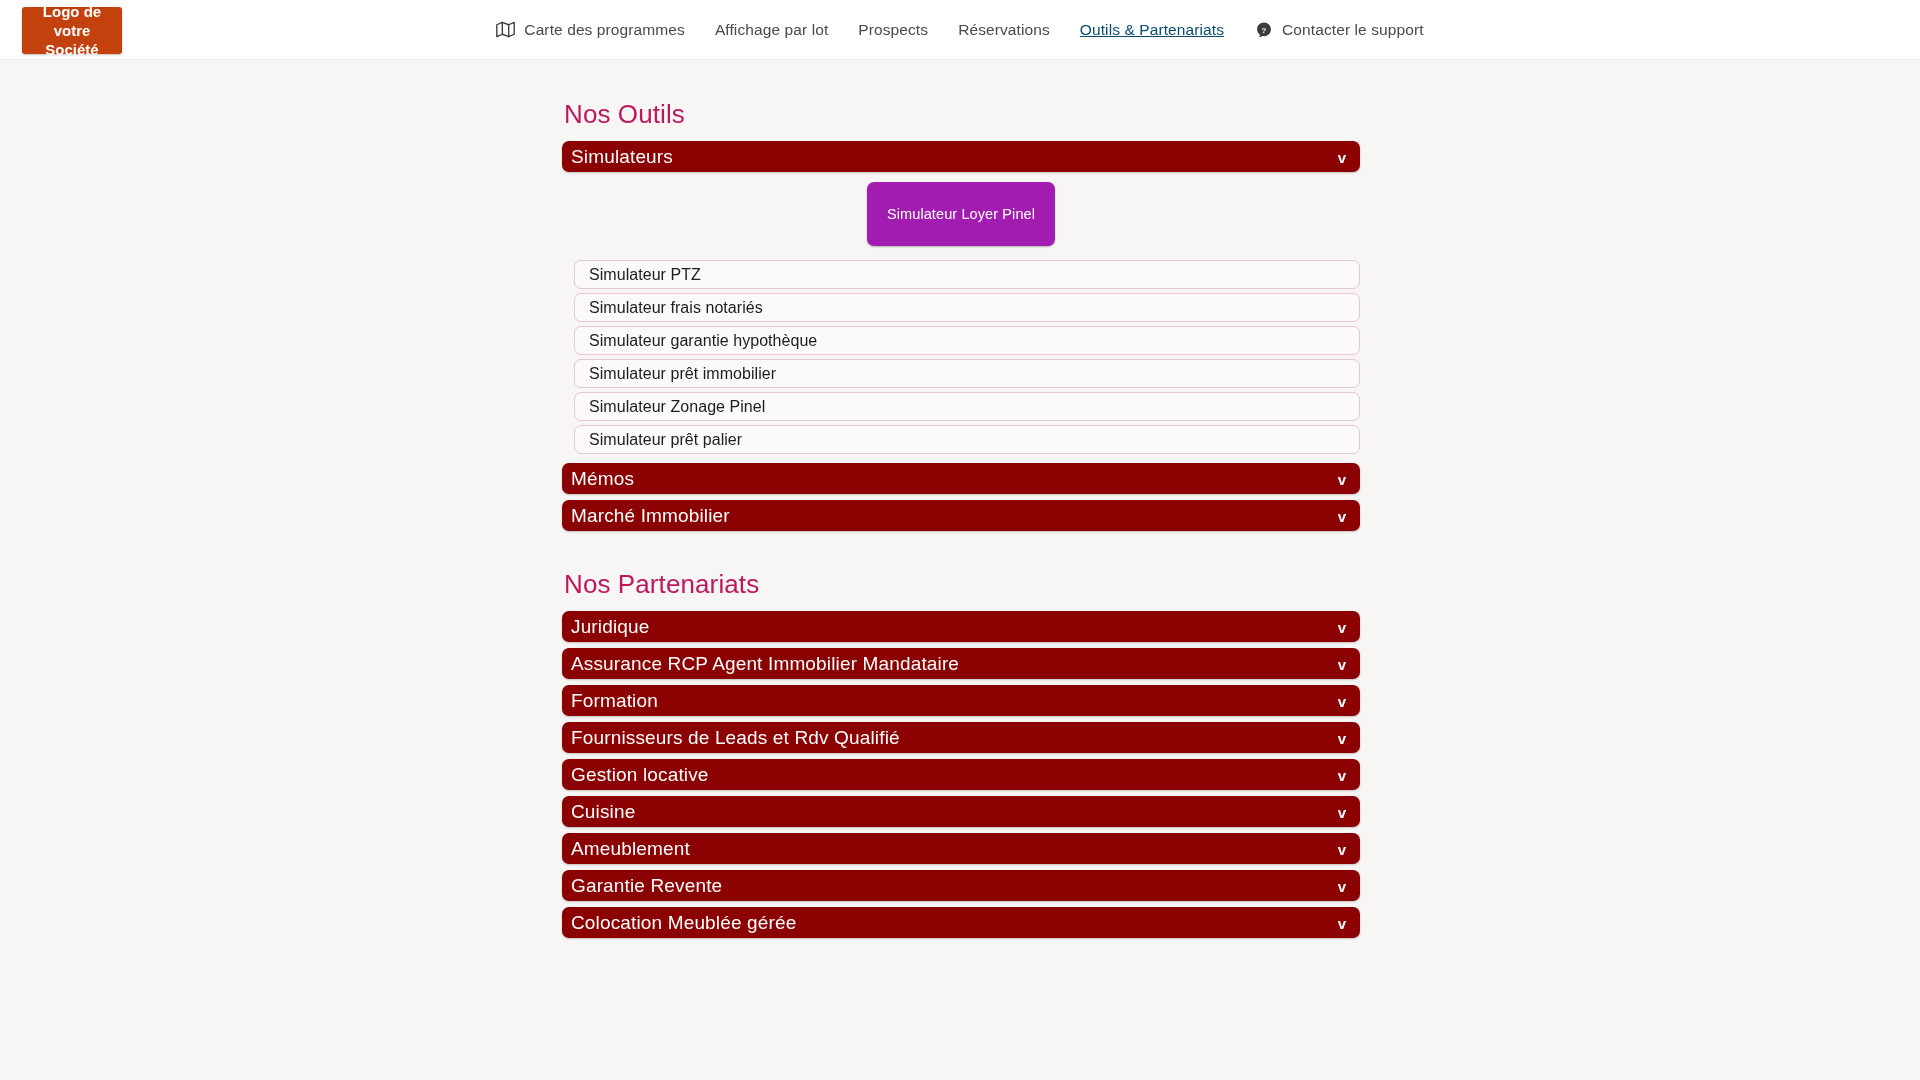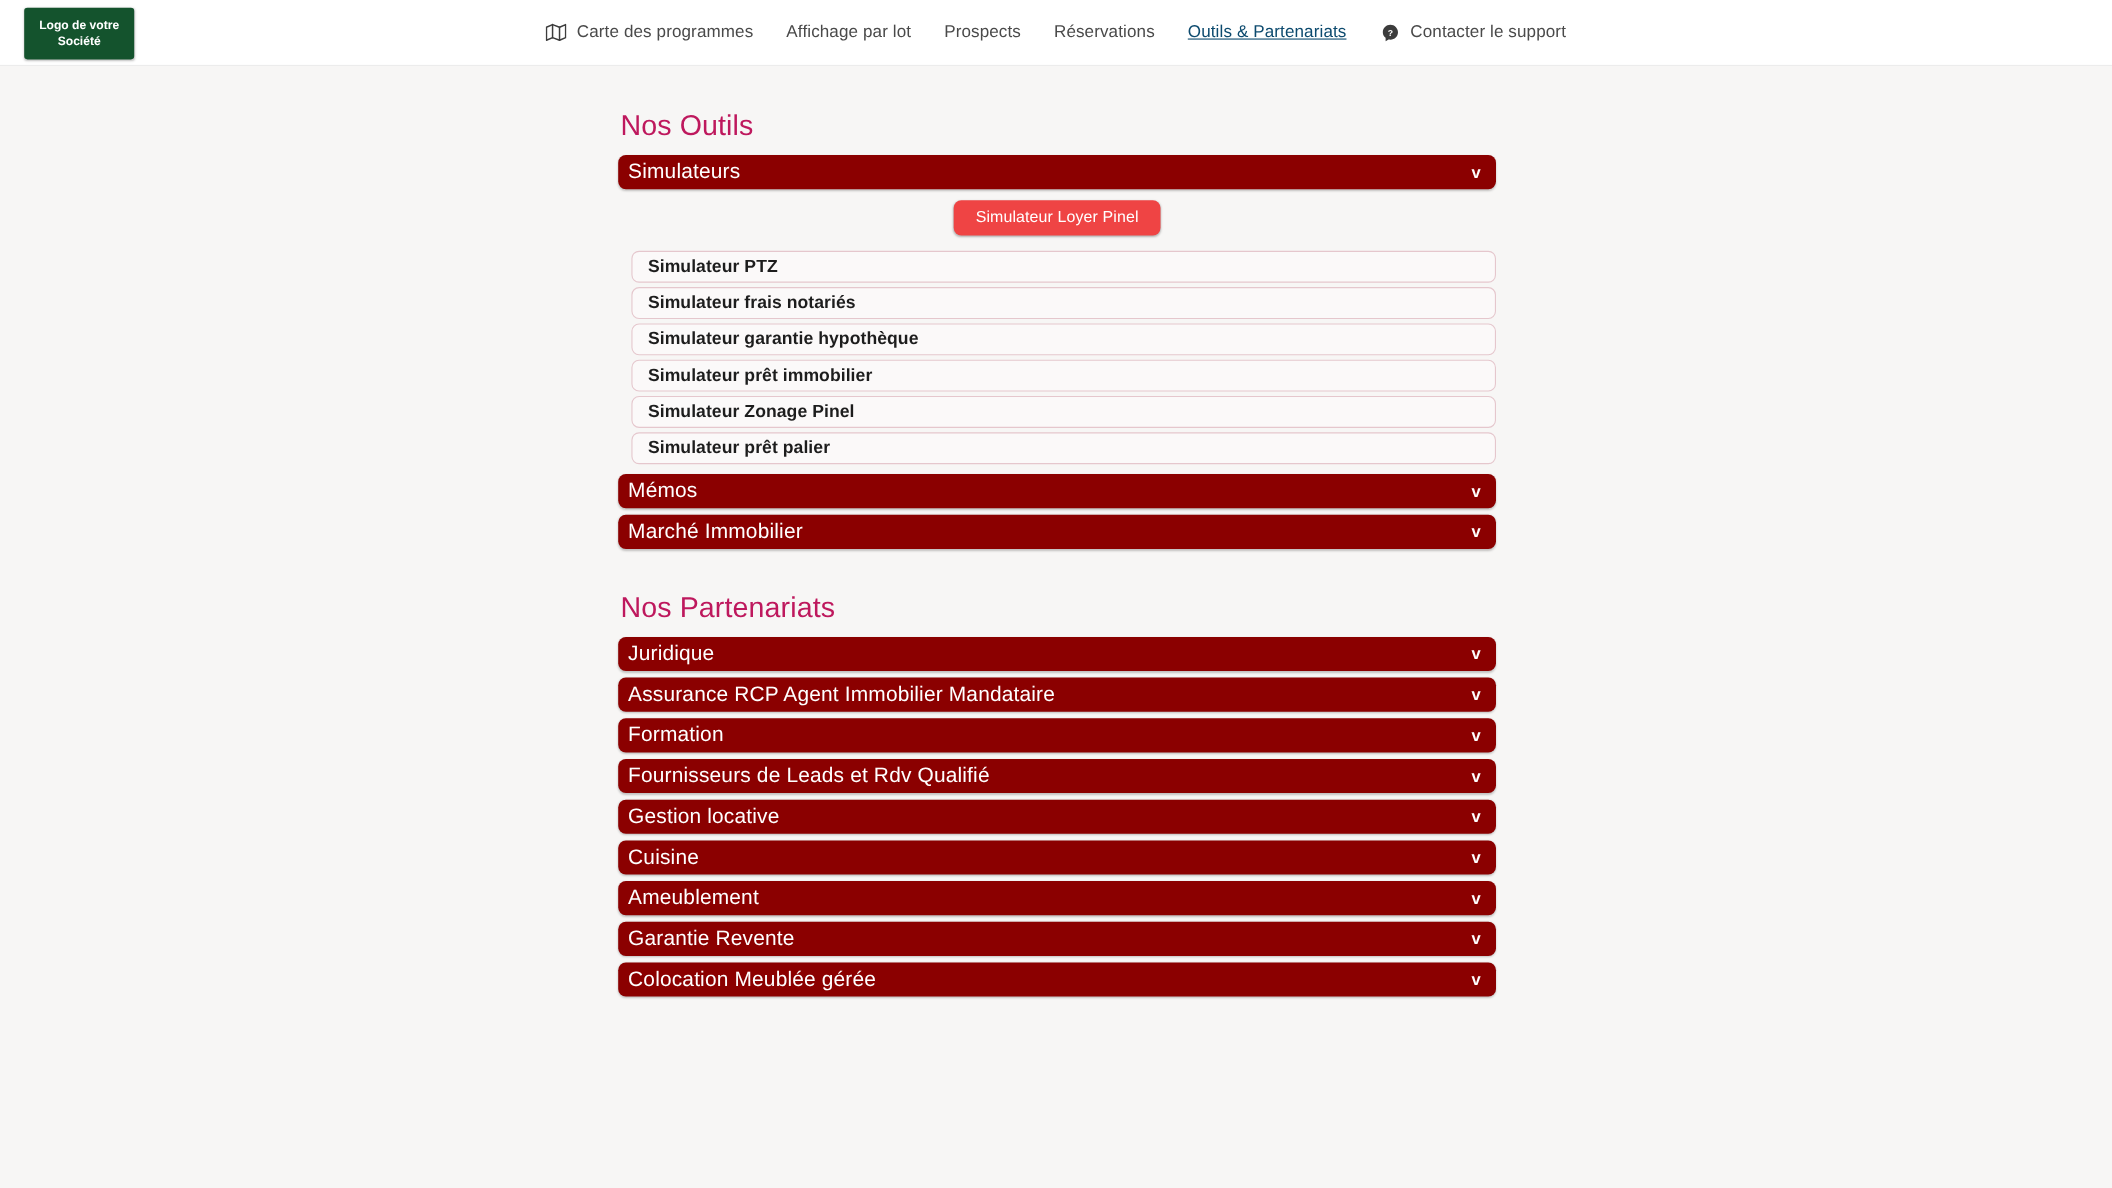--- a/index.html
+++ b/index.html
@@ -22,24 +22,24 @@
     border-bottom: 1px solid #ececec;
     display: flex;
     align-items: center;
   }
   .logo-box {
     position: absolute;
     left: 22px;
     top: 7px;
     width: 100px;
     height: 47px;
-    background: #14532d;
+    background: #c2410c;
     border-radius: 3px;
     color: #ffffff;
-    font-size: 11px;
+    font-size: 15px;
     font-weight: bold;
     line-height: 1.28;
     text-align: center;
     display: flex;
     align-items: center;
     justify-content: center;
     box-shadow: 0 1px 2px rgba(0,0,0,0.25);
   }
   .logo-box span { display: block; padding: 0 4px; }
 
@@ -128,27 +128,27 @@
 
   
   .panel { margin: 0 0 9px 0; }
 
   .pill-row {
     display: flex;
     justify-content: center;
     margin: 8px 0 14px 0;
   }
   .pill-btn {
-    background: #ef4444;
+    background: #a21caf;
     color: #ffffff;
     border: none;
     border-radius: 7px;
     font-family: "Liberation Sans", sans-serif;
     font-size: 14.5px;
-    padding: 8px 20px;
+    padding: 24px 20px;
     cursor: pointer;
     box-shadow: 0 1px 2px rgba(0,0,0,0.28);
     letter-spacing: 0.1px;
   }
 
   .opt-list {
     margin: 0 0 0 12px;
     padding: 0;
     list-style: none;
   }
@@ -158,21 +158,20 @@
     border: 1px solid #e5c7cd;
     border-radius: 7px;
     display: flex;
     align-items: center;
     padding-left: 14px;
     margin-bottom: 4px;
     font-size: 16px;
     color: #1d1d1d;
     cursor: pointer;
     letter-spacing: 0.05px;
-    font-weight: bold;
   }
 </style>
 </head>
 <body>
 
 <header class="topbar">
   <div class="logo-box">
     <div>
       <span>Logo de votre</span>
       <span>Société</span>

